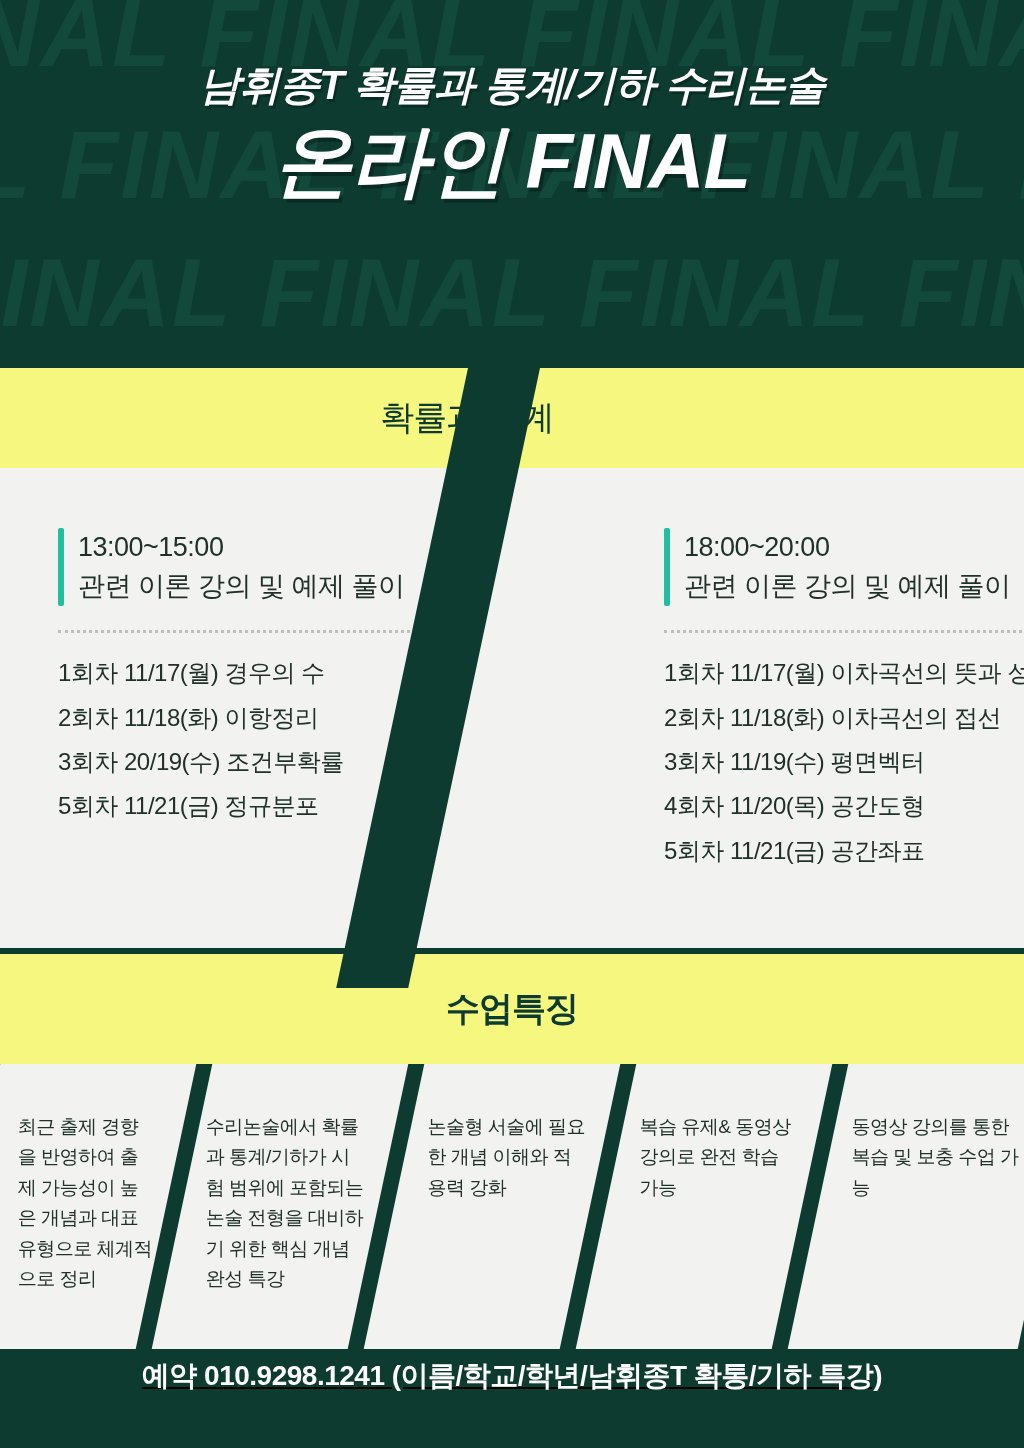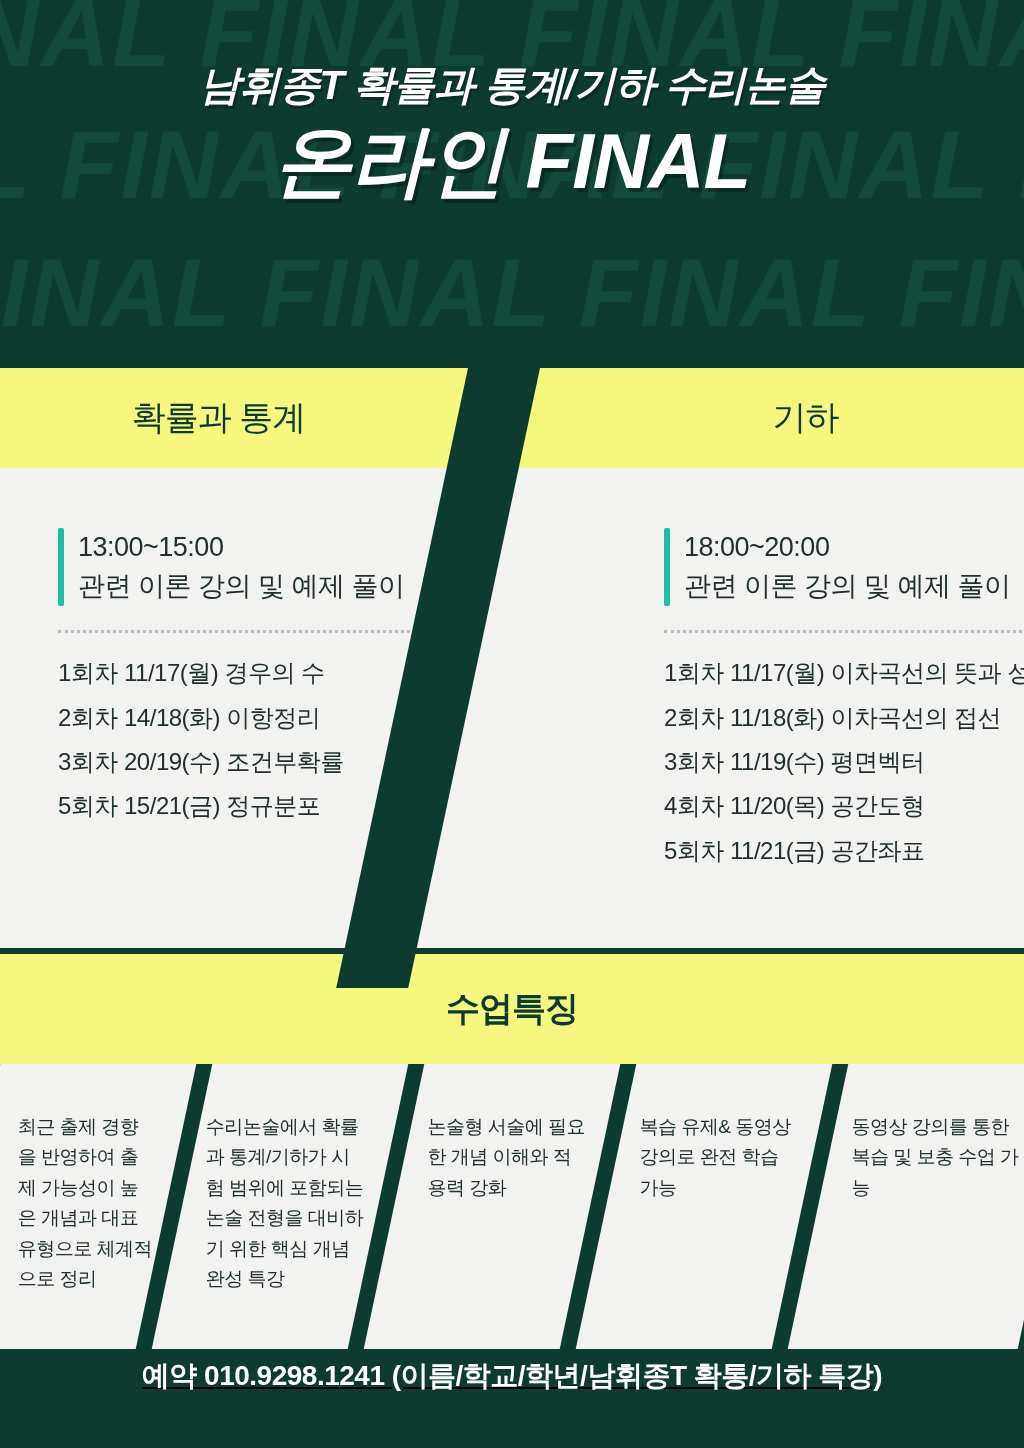--- a/index.html
+++ b/index.html
@@ -292,39 +292,38 @@
       <div class="bg-row r3">FINAL FINAL FINAL FINAL FINAL</div>
     </div>
     <div class="hero-content">
       <div class="hero-line1">남휘종T 확률과 통계/기하 수리논술</div>
       <div class="hero-line2">온라인 FINAL</div>
     </div>
   </div>
 
   <div class="head-band">
     <div class="head-cell left">확률과 통계</div>
-    <div class="head-cell right">기하</div>
     <div class="diag"></div>
   </div>
 
   <div class="body-band">
 
     <div class="col left">
       <div class="time-block">
         <div class="time-bar"></div>
         <div class="time-text">
           <span class="t1">13:00~15:00</span>
           <span class="t2">관련 이론 강의 및 예제 풀이</span>
         </div>
       </div>
       <hr class="dotted">
       <div class="session">1회차 11/17(월) 경우의 수</div>
-      <div class="session">2회차 14/18(화) 이항정리</div>
+      <div class="session">2회차 11/18(화) 이항정리</div>
       <div class="session">3회차 20/19(수) 조건부확률</div>
-      <div class="session">5회차 15/21(금) 정규분포</div>
+      <div class="session">5회차 11/21(금) 정규분포</div>
     </div>
 
     <div class="col right">
       <div class="time-block">
         <div class="time-bar"></div>
         <div class="time-text">
           <span class="t1">18:00~20:00</span>
           <span class="t2">관련 이론 강의 및 예제 풀이</span>
         </div>
       </div>

